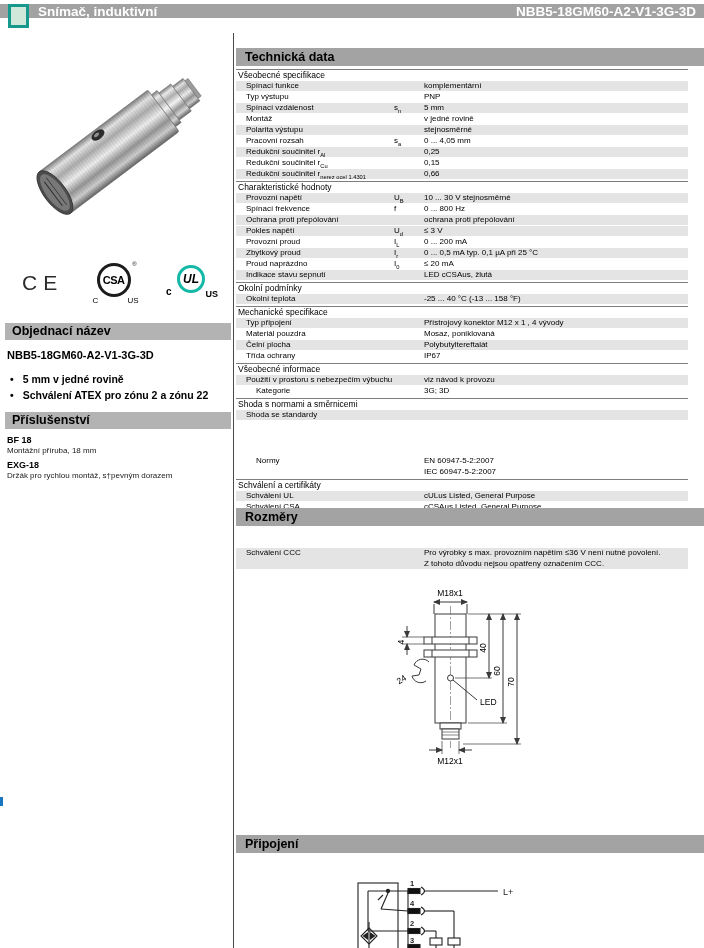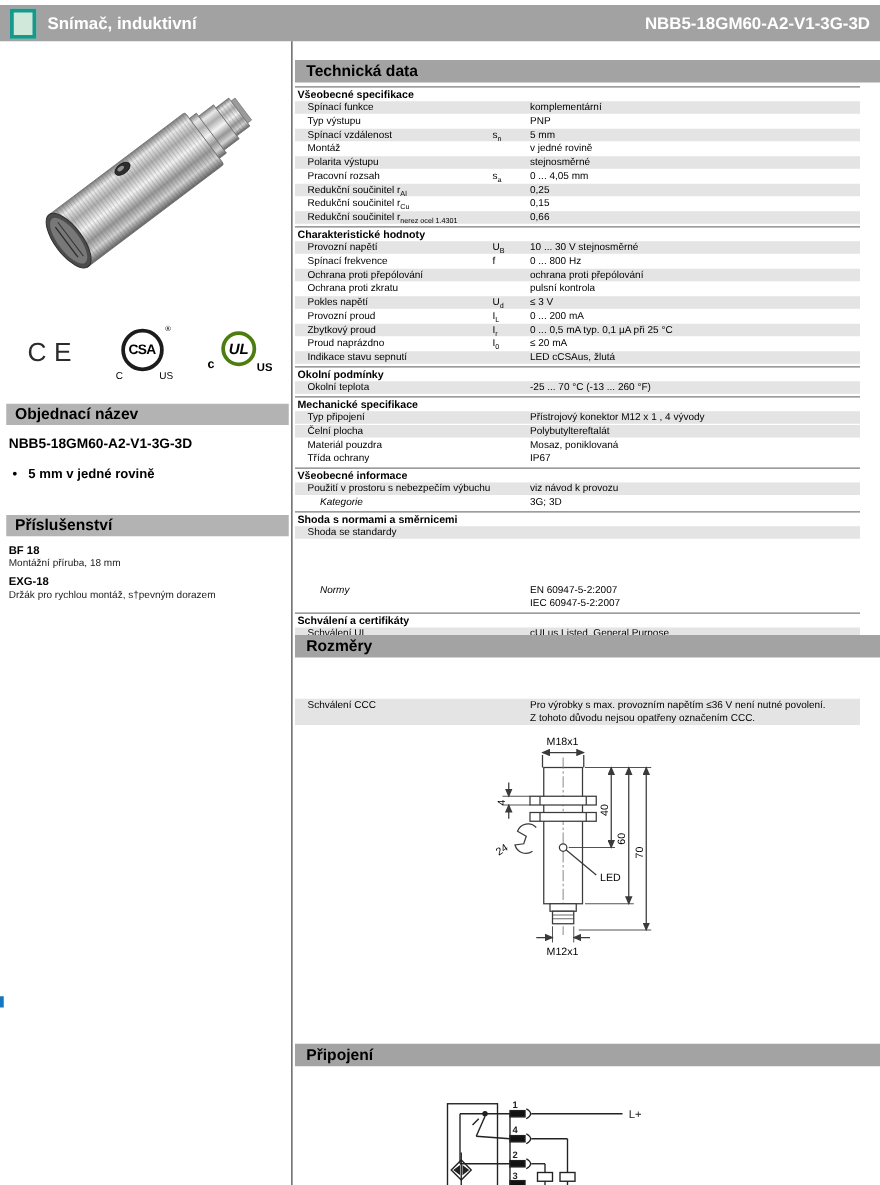--- a/index.html
+++ b/index.html
@@ -1,21 +1,21 @@
 <!DOCTYPE html>
 <html><head>
 <meta charset="utf-8">
 <style>
   * { margin:0; padding:0; box-sizing:border-box; }
   body { background:#ffffff; font-family:"Liberation Sans", sans-serif; color:#000; }
   .page { position:relative; width:704px; height:948px; background:#fff; overflow:hidden; margin:0 auto; }
 
   
-  .topbar { position:absolute; top:4px; left:0; width:704px; height:29px;
-            background:#a2a2a2; display:flex; align-items:center; }
+  .topbar { position:absolute; top:4px; left:0; width:704px; height:14px;
+            background:#a2a2a2; display:flex; }
   .teal-square { width:21px; height:24px; border:3px solid #15998c; background:#cfe8da;
                  margin-left:8px; }
   .topbar .family { color:#fff; font-weight:bold; font-size:13.5px; margin-left:9px; }
   .topbar .pn { color:#fff; font-weight:bold; font-size:13.5px; margin-left:auto; margin-right:8px; }
 
   
   .content { position:absolute; top:33px; left:0; width:704px; height:915px; display:flex; }
   .sidebar { position:relative; width:233px; height:915px; }
   .main    { position:relative; width:471px; height:915px; border-left:1px solid #4a4a4a; }
 
@@ -25,21 +25,21 @@
            display:flex; align-items:center; justify-content:space-between; }
   .ce-logo { font-size:21px; letter-spacing:6px; color:#2b2b2b; font-weight:400; }
   .csa-logo { position:relative; width:44px; height:44px; }
   .csa-circle { position:absolute; top:2px; left:4px; width:34px; height:34px; border:3px solid #1c1c1c;
                 border-radius:50%; display:flex; align-items:center; justify-content:center;
                 font-weight:bold; font-size:11px; letter-spacing:-0.5px; }
   .csa-r  { position:absolute; top:0; right:0; font-size:6px; }
   .csa-c  { position:absolute; bottom:0; left:0; font-size:8px; }
   .csa-us { position:absolute; bottom:0; right:-2px; font-size:8px; }
   .ul-logo { position:relative; width:52px; height:40px; }
-  .ul-circle { position:absolute; top:2px; left:11px; width:28px; height:28px; border:3px solid #4d7c0f;
+  .ul-circle { position:absolute; top:2px; left:11px; width:28px; height:28px; border:3px solid #14b8a6;
                border-radius:50%; display:flex; align-items:center; justify-content:center;
                font-weight:bold; font-style:italic; font-size:12px; }
   .ul-c  { position:absolute; bottom:6px; left:0;  font-size:10px; font-weight:bold; }
   .ul-us { position:absolute; bottom:4px; right:0; font-size:9px;  font-weight:bold; }
 
   .side-band { position:absolute; left:5px; width:226px; height:17px; background:#b3b3b3;
                font-weight:bold; font-size:12.5px; line-height:17px; padding-left:7px; }
   .band-order { top:290px; }
   .band-acc   { top:379px; }
   .side-pn { position:absolute; top:316px; left:7px; font-weight:bold; font-size:11px; }
@@ -52,27 +52,27 @@
   .blue-mark { position:absolute; top:797px; left:0; width:3px; height:9px; background:#1776c0; }
 
   
   .main-band { position:absolute; left:2px; width:516px; height:18px; background:#a3a3a3;
                font-weight:bold; font-size:12.5px; line-height:18px; padding-left:9px; }
   .band-tech { top:15px; }
   .band-dim  { top:475px; }
   .band-conn { top:802px; }
 
   .tech-table { position:absolute; top:34px; left:2px; width:452px; }
-  .group-hdr { font-weight:bold; font-size:8.5px; line-height:9px;
+  .group-hdr { font-weight:normal; font-size:8.5px; line-height:9px;
                border-top:1px solid #7d7d7d; margin-top:2px; padding:1px 0 1px 2px; }
   .trow { position:relative; height:10px; margin-bottom:1px; font-size:8px; line-height:10px;padding-left:16px; }
   .trow.shade { background:#e4e4e4; }
   .trow.tall { height:21px; line-height:10.5px;margin-top:36px; }
   .trow .lbl { position:absolute; left:10px; top:0; white-space:nowrap; }
-  .trow .lbl.ind { left:20px;font-style:italic; }
+  .trow .lbl.ind { left:20px; }
   .trow .sym { position:absolute; left:158px; top:0; }
   .trow .val { position:absolute; left:188px; top:0; right:2px; }
   sub { font-size:0.72em; line-height:0; }
 
   .dim-figure  { position:absolute; top:525px; left:95px; width:280px; height:252px; }
   .conn-figure { position:absolute; top:823px; left:106px; width:220px; height:92px; }
 
   svg text { font-family:"Liberation Sans", sans-serif; }
 </style>
 </head>
@@ -137,20 +137,21 @@
           <span class="ul-circle">UL</span>
           <span class="ul-us">US</span>
         </span>
       </div>
 
       <div class="side-band band-order">Objednací název</div>
       <div class="side-pn">NBB5-18GM60-A2-V1-3G-3D</div>
 
       <ul class="features">
         <li>5 mm v jedné rovině</li>
+        <li>Schválení ATEX pro zónu 2 a zónu 22</li>
       </ul>
 
       <div class="side-band band-acc">Příslušenství</div>
       <div class="accessories">
         <div class="acc-name">BF 18</div>
         <div class="acc-desc">Montážní příruba, 18 mm</div>
         <div class="acc-name">EXG-18</div>
         <div class="acc-desc">Držák pro rychlou montáž, s†pevným dorazem</div>
       </div>
 
@@ -215,25 +216,20 @@
           <div class="trow">
             <span class="lbl">Spínací frekvence</span>
             <span class="sym">f</span>
             <span class="val">0 ... 800 Hz</span>
           </div>
           <div class="trow shade">
             <span class="lbl">Ochrana proti přepólování</span>
             <span class="sym"></span>
             <span class="val">ochrana proti přepólování</span>
           </div>
-          <div class="trow">
-            <span class="lbl">Ochrana proti zkratu</span>
-            <span class="sym"></span>
-            <span class="val">pulsní kontrola</span>
-          </div>
           <div class="trow shade">
             <span class="lbl">Pokles napětí</span>
             <span class="sym">U<sub>d</sub></span>
             <span class="val">≤ 3 V</span>
           </div>
           <div class="trow">
             <span class="lbl">Provozní proud</span>
             <span class="sym">I<sub>L</sub></span>
             <span class="val">0 ... 200 mA</span>
           </div>
@@ -249,37 +245,37 @@
           </div>
           <div class="trow shade">
             <span class="lbl">Indikace stavu sepnutí</span>
             <span class="sym"></span>
             <span class="val">LED cCSAus, žlutá</span>
           </div>
           <div class="group-hdr">Okolní podmínky</div>
           <div class="trow shade">
             <span class="lbl">Okolní teplota</span>
             <span class="sym"></span>
-            <span class="val">-25 ... 70 °C (-13 ... 260 °F)</span>
+            <span class="val">-25 ... 40 °C (-13 ... 158 °F)</span>
           </div>
           <div class="group-hdr">Mechanické specifikace</div>
           <div class="trow shade">
             <span class="lbl">Typ připojení</span>
             <span class="sym"></span>
             <span class="val">Přístrojový konektor M12 x 1 , 4 vývody</span>
           </div>
+          <div class="trow">
+            <span class="lbl">Materiál pouzdra</span>
+            <span class="sym"></span>
+            <span class="val">Mosaz, poniklovaná</span>
+          </div>
           <div class="trow shade">
             <span class="lbl">Čelní plocha</span>
             <span class="sym"></span>
             <span class="val">Polybutyltereftalát</span>
-          </div>
-          <div class="trow">
-            <span class="lbl">Materiál pouzdra</span>
-            <span class="sym"></span>
-            <span class="val">Mosaz, poniklovaná</span>
           </div>
           <div class="trow">
             <span class="lbl">Třída ochrany</span>
             <span class="sym"></span>
             <span class="val">IP67</span>
           </div>
           <div class="group-hdr">Všeobecné informace</div>
           <div class="trow shade">
             <span class="lbl">Použití v prostoru s nebezpečím výbuchu</span>
             <span class="sym"></span>

